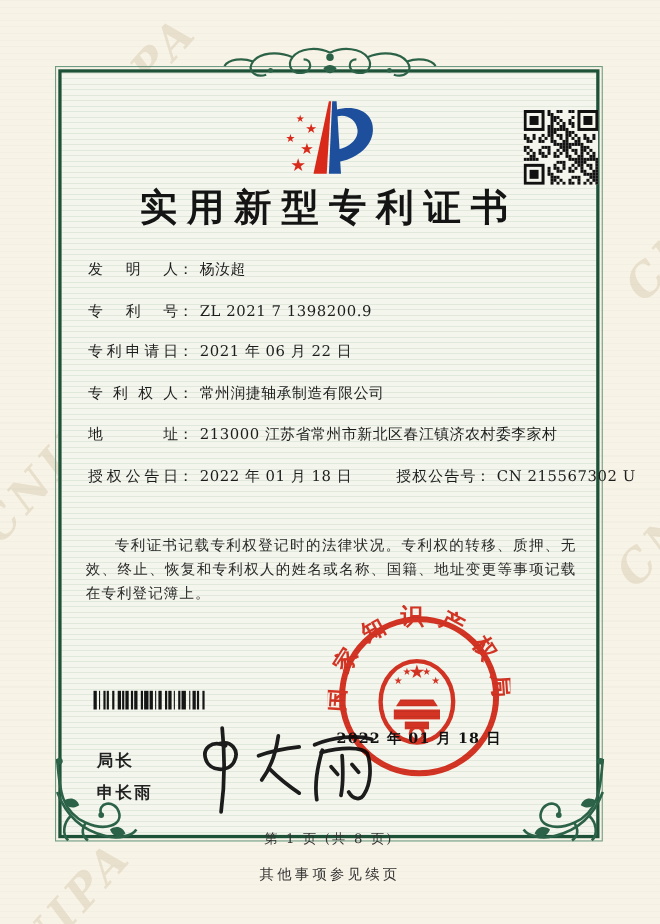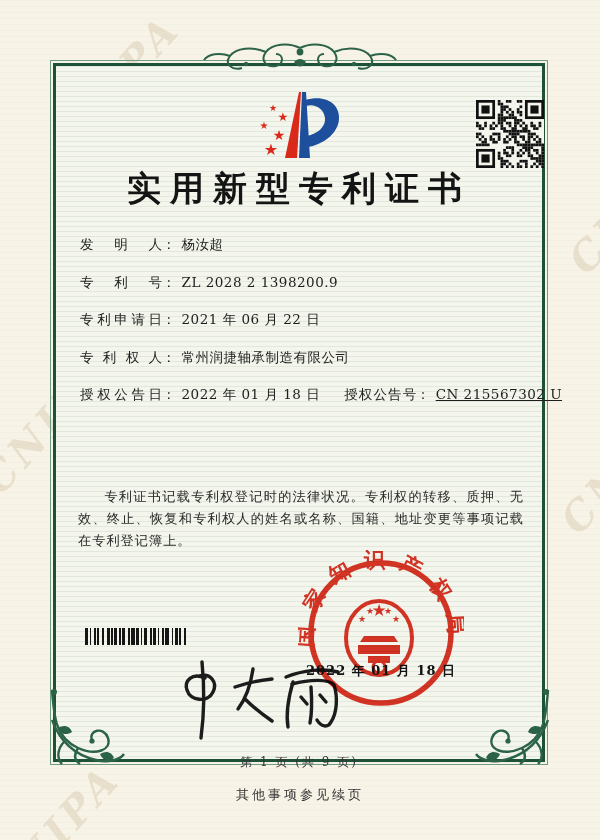--- a/index.html
+++ b/index.html
@@ -33,21 +33,21 @@
   .title {
     position:absolute; left:0; top:100px; width:100%; text-align:center;
     font-size:34px; font-weight:bold; letter-spacing:9px; color:#141414;
   }
   .fields { position:absolute; left:24px; top:170px; width:446px; font-size:13.5px; color:#1d1d1d; }
   .frow { height:22px; margin-bottom:15.5px; white-space:nowrap; }
   .flabel { display:inline-block; width:82px; text-align:justify; text-align-last:justify; }
   .fcolon { display:inline-block; margin-right:6px; }
   .fvalue { letter-spacing:0.5px; }
   .grant-row { display:flex; }
-  .grant-right { margin-left:24px; white-space:nowrap;text-decoration:underline; }
+  .grant-right { margin-left:40px; white-space:nowrap; }
   .grant-right .flabel { width:72px; }
   .paragraphs {
     position:absolute; left:22px; top:420px; width:446px;
     font-size:13.2px; line-height:22px; color:#2a2a2a; text-align:justify;
     font-family:"DejaVu Serif","Liberation Serif",serif;
   }
   .paragraphs p { text-indent:2em; letter-spacing:1px; }
   .barcode { position:absolute; left:29px; top:562px; width:158px; height:17px; display:flex; align-items:stretch; }
   .barcode span { display:block; height:100%; }
   .signer { position:absolute; left:32px; top:616px; font-family:"DejaVu Sans","Liberation Sans",sans-serif; font-size:15px; font-weight:bold; color:#222; letter-spacing:2px; }
@@ -319,27 +319,30 @@
           <rect x="2" y="20" width="3" height="3" fill="#111"></rect>
         </svg>
 
       <div class="title">实用新型专利证书</div>
 
       <div class="fields">
         <div class="frow">
           <span class="flabel">发明人</span><span class="fcolon">：</span><span class="fvalue">杨汝超</span>
         </div>
         <div class="frow">
-          <span class="flabel">专利号</span><span class="fcolon">：</span><span class="fvalue">ZL 2028 2 1398200.9</span>
+          <span class="flabel">专利号</span><span class="fcolon">：</span><span class="fvalue">ZL 2021 7 1398200.9</span>
         </div>
         <div class="frow">
           <span class="flabel">专利申请日</span><span class="fcolon">：</span><span class="fvalue">2021 年 06 月 22 日</span>
         </div>
         <div class="frow">
           <span class="flabel">专利权人</span><span class="fcolon">：</span><span class="fvalue">常州润捷轴承制造有限公司</span>
+        </div>
+        <div class="frow">
+          <span class="flabel">地址</span><span class="fcolon">：</span><span class="fvalue">213000 江苏省常州市新北区春江镇济农村委李家村</span>
         </div>
         <div class="frow grant-row">
           <div>
             <span class="flabel">授权公告日</span><span class="fcolon">：</span><span class="fvalue">2022 年 01 月 18 日</span>
           </div>
           <div class="grant-right">
             <span class="flabel">授权公告号</span><span class="fcolon">：</span><span class="fvalue">CN 215567302 U</span>
           </div>
         </div>
       </div>
@@ -392,38 +395,42 @@
           <span style="width: 1.55px; background: rgb(21, 21, 21);"></span>
           <span style="width: 1.55px; background: transparent;"></span>
           <span style="width: 3.1px; background: rgb(21, 21, 21);"></span>
           <span style="width: 1.55px; background: transparent;"></span>
           <span style="width: 1.55px; background: rgb(21, 21, 21);"></span>
           <span style="width: 3.1px; background: transparent;"></span>
           <span style="width: 1.55px; background: rgb(21, 21, 21);"></span>
           <span style="width: 3.1px; background: transparent;"></span>
         </div>
 
+      <div class="signer">
+        <div>局长</div>
+        <div>申长雨</div>
+      </div>
 
       <svg class="signature" viewBox="0 0 175 90">
         <g fill="none" stroke="#1c1c1c" stroke-width="3.4" stroke-linecap="round">
           <path d="M31,22 C18,16 10,25 13,34 C16,45 34,47 39,36 C44,26 36,17 26,20"></path>
           <path d="M28,6 C30,26 31,52 27,82"></path>
           <path d="M79,13 C77,27 73,41 64,53"></path>
           <path d="M61,31 C75,26 89,24 98,23"></path>
           <path d="M71,43 C79,51 89,59 98,65"></path>
           <path d="M112,21 C129,14 150,12 164,16"></path>
           <path d="M119,26 C114,43 112,59 114,71"></path>
           <path d="M118,28 C137,23 155,23 160,29 C164,41 163,57 157,66 C154,72 147,71 143,64"></path>
           <path d="M137,31 C138,45 138,57 136,67"></path>
           <path d="M127,41 L133,48"></path>
           <path d="M146,39 L152,46"></path>
         </g>
       </svg>
 
-      <div class="page-num">第 1 页 (共 9 页)</div>
+      <div class="page-num">第 1 页 (共 8 页)</div>
     </div>
   </div>
 
   <svg class="ornament-top" viewBox="0 0 224 38">
     <g fill="none" stroke="#2c6348" stroke-width="2">
       <path d="M112,8 C100,2 84,4 78,12 C72,20 78,28 88,26 C96,24 96,14 88,14"></path>
       <path d="M78,12 C64,6 48,8 42,16 C36,24 44,31 54,28"></path>
       <path d="M42,16 C32,12 20,14 16,20"></path>
       <path d="M112,8 C124,2 140,4 146,12 C152,20 146,28 136,26 C128,24 128,14 136,14"></path>
       <path d="M146,12 C160,6 176,8 182,16 C188,24 180,31 170,28"></path>

